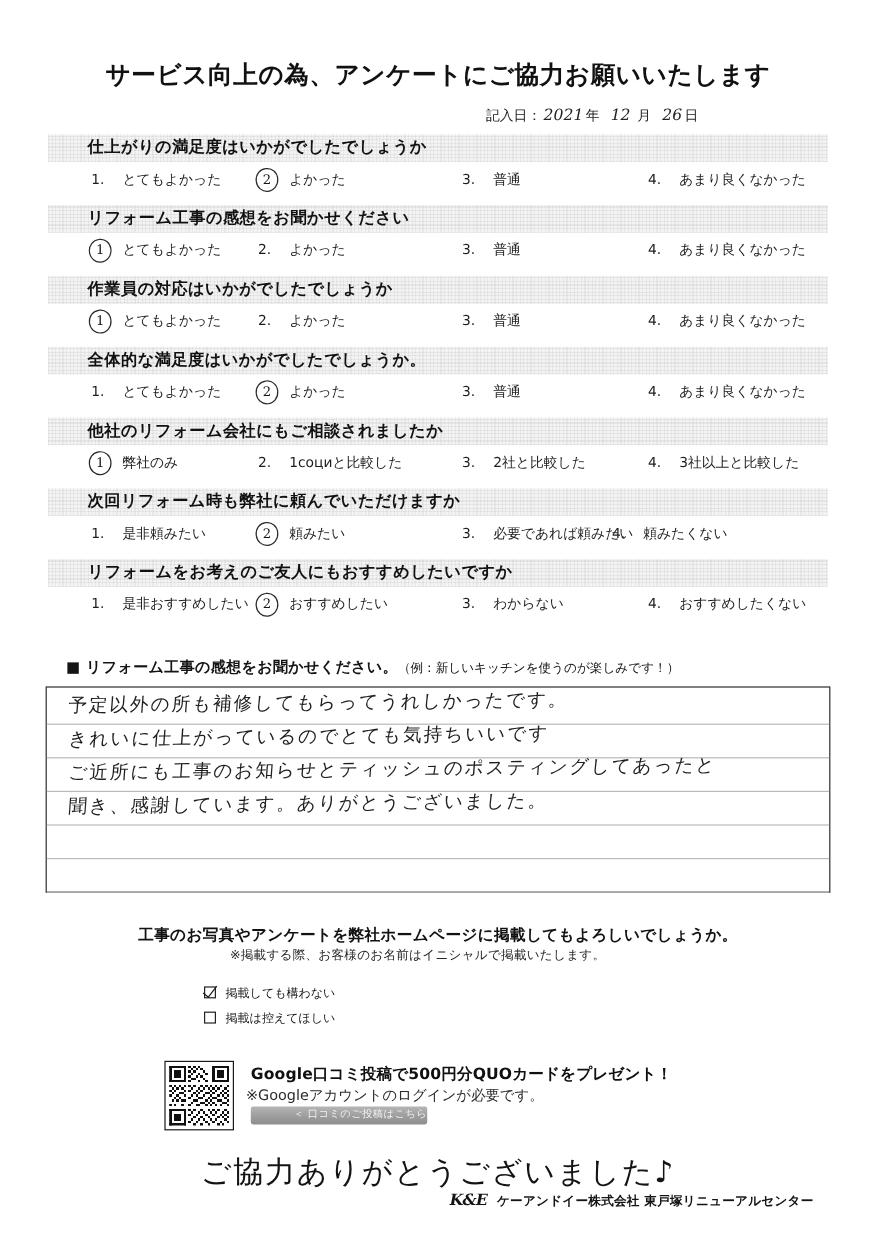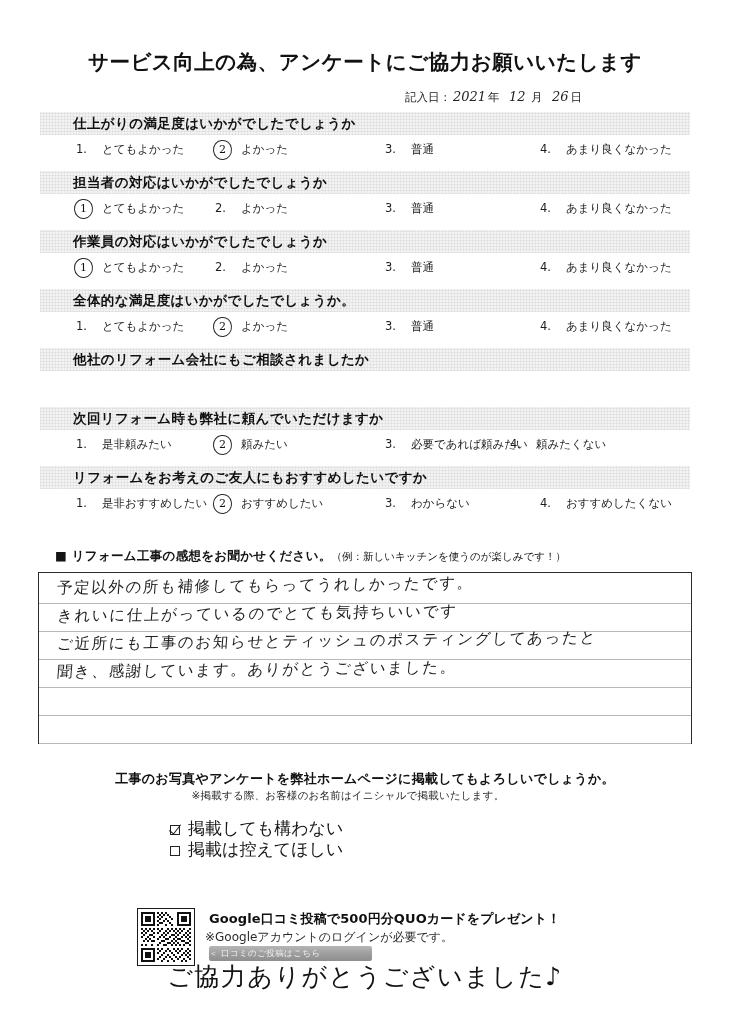--- a/index.html
+++ b/index.html
@@ -212,21 +212,21 @@
   }
   .checks {
     position: absolute;
     left: 130px;
     top: 818px;
     width: 400px;
   }
   .check-row {
     height: 21px;
     line-height: 21px;
-    font-size: 17px;
+    font-size: 10px;
     color: #161616;
     white-space: nowrap;
     padding-left: 40px;
   }
   .box {
     position: relative;
     display: inline-block;
     width: 10px;
     height: 10px;
     border: 1.3px solid #222;
@@ -246,21 +246,20 @@
     transform: rotate(38deg);
   }
 
   
   .promo {
     position: absolute;
     left: 137px;
     top: 884px;
     width: 420px;
     height: 62px;
-    margin-top: 24px;
   }
   .qr {
     position: absolute;
     left: 0;
     top: 0;
     width: 58px;
     height: 58px;
     border: 1.2px solid #1a1a1a;
     box-sizing: border-box;
     background: #fff;
@@ -282,24 +281,24 @@
     left: 68px;
     top: 21px;
     font-size: 12px;
     color: #2b2b2b;
     white-space: nowrap;
   }
   .promo-btn {
     position: absolute;
     left: 72px;
     top: 38px;
-    width: 163px;
+    width: 147px;
     height: 15px;
     line-height: 15px;
-    text-align: left;
+    text-align: right;
     font-size: 8.5px;
     color: #f2f2f2;
     background: linear-gradient(180deg, #b6b6b6 0%, #9d9d9d 55%, #8e8e8e 100%);
     border-radius: 2px;
     letter-spacing: 0.4px;
     white-space: nowrap;
   }
 
   
   .thanks {
@@ -345,21 +344,21 @@
       <div class="q-block" style="top: 112px;">
         <div class="q-header">仕上がりの満足度はいかがでしたでしょうか</div>
         <div class="q-options">
           <div class="opt" style="left: 36px;"><span class="num">1.</span><span>とてもよかった</span></div>
           <div class="opt" style="left: 175px;"><span class="num circled"><span class="glyph">2</span></span><span>よかった</span></div>
           <div class="opt" style="left: 345px;"><span class="num">3.</span><span>普通</span></div>
           <div class="opt" style="left: 500px;"><span class="num">4.</span><span>あまり良くなかった</span></div>
         </div>
       </div>
       <div class="q-block" style="top: 171px;">
-        <div class="q-header">担当者の対応はいかがでしたでしょうか</div>
+        <div class="q-header">リフォーム工事の感想をお聞かせください</div>
         <div class="q-options">
           <div class="opt" style="left: 36px;"><span class="num circled"><span class="glyph">1</span></span><span>とてもよかった</span></div>
           <div class="opt" style="left: 175px;"><span class="num">2.</span><span>よかった</span></div>
           <div class="opt" style="left: 345px;"><span class="num">3.</span><span>普通</span></div>
           <div class="opt" style="left: 500px;"><span class="num">4.</span><span>あまり良くなかった</span></div>
         </div>
       </div>
       <div class="q-block" style="top: 230px;">
         <div class="q-header">作業員の対応はいかがでしたでしょうか</div>
         <div class="q-options">
@@ -373,20 +372,26 @@
         <div class="q-header">全体的な満足度はいかがでしたでしょうか。</div>
         <div class="q-options">
           <div class="opt" style="left: 36px;"><span class="num">1.</span><span>とてもよかった</span></div>
           <div class="opt" style="left: 175px;"><span class="num circled"><span class="glyph">2</span></span><span>よかった</span></div>
           <div class="opt" style="left: 345px;"><span class="num">3.</span><span>普通</span></div>
           <div class="opt" style="left: 500px;"><span class="num">4.</span><span>あまり良くなかった</span></div>
         </div>
       </div>
       <div class="q-block" style="top: 348px;">
         <div class="q-header">他社のリフォーム会社にもご相談されましたか</div>
+        <div class="q-options">
+          <div class="opt" style="left: 36px;"><span class="num circled"><span class="glyph">1</span></span><span>弊社のみ</span></div>
+          <div class="opt" style="left: 175px;"><span class="num">2.</span><span>1социと比較した</span></div>
+          <div class="opt" style="left: 345px;"><span class="num">3.</span><span>2社と比較した</span></div>
+          <div class="opt" style="left: 500px;"><span class="num">4.</span><span>3社以上と比較した</span></div>
+        </div>
       </div>
       <div class="q-block" style="top: 407px;">
         <div class="q-header">次回リフォーム時も弊社に頼んでいただけますか</div>
         <div class="q-options">
           <div class="opt" style="left: 36px;"><span class="num">1.</span><span>是非頼みたい</span></div>
           <div class="opt" style="left: 175px;"><span class="num circled"><span class="glyph">2</span></span><span>頼みたい</span></div>
           <div class="opt" style="left: 345px;"><span class="num">3.</span><span>必要であれば頼みたい</span></div>
           <div class="opt" style="left: 470px;"><span class="num">4.</span><span>頼みたくない</span></div>
         </div>
       </div>
@@ -602,14 +607,15 @@
             <rect x="22" y="24" width="1" height="1"></rect>
         </g>
       </svg>
     </div>
     <div class="promo-title">Google口コミ投稿で500円分QUOカードをプレゼント！</div>
     <div class="promo-note">※Googleアカウントのログインが必要です。</div>
     <div class="promo-btn">＜ 口コミのご投稿はこちら</div>
   </div>
 
   <div class="thanks">ご協力ありがとうございました♪</div>
+  <div class="company"><span class="logo">K&amp;E</span><span class="company-name">ケーアンドイー株式会社  東戸塚リニューアルセンター</span></div>
 
 </div>
 
 </body></html>

